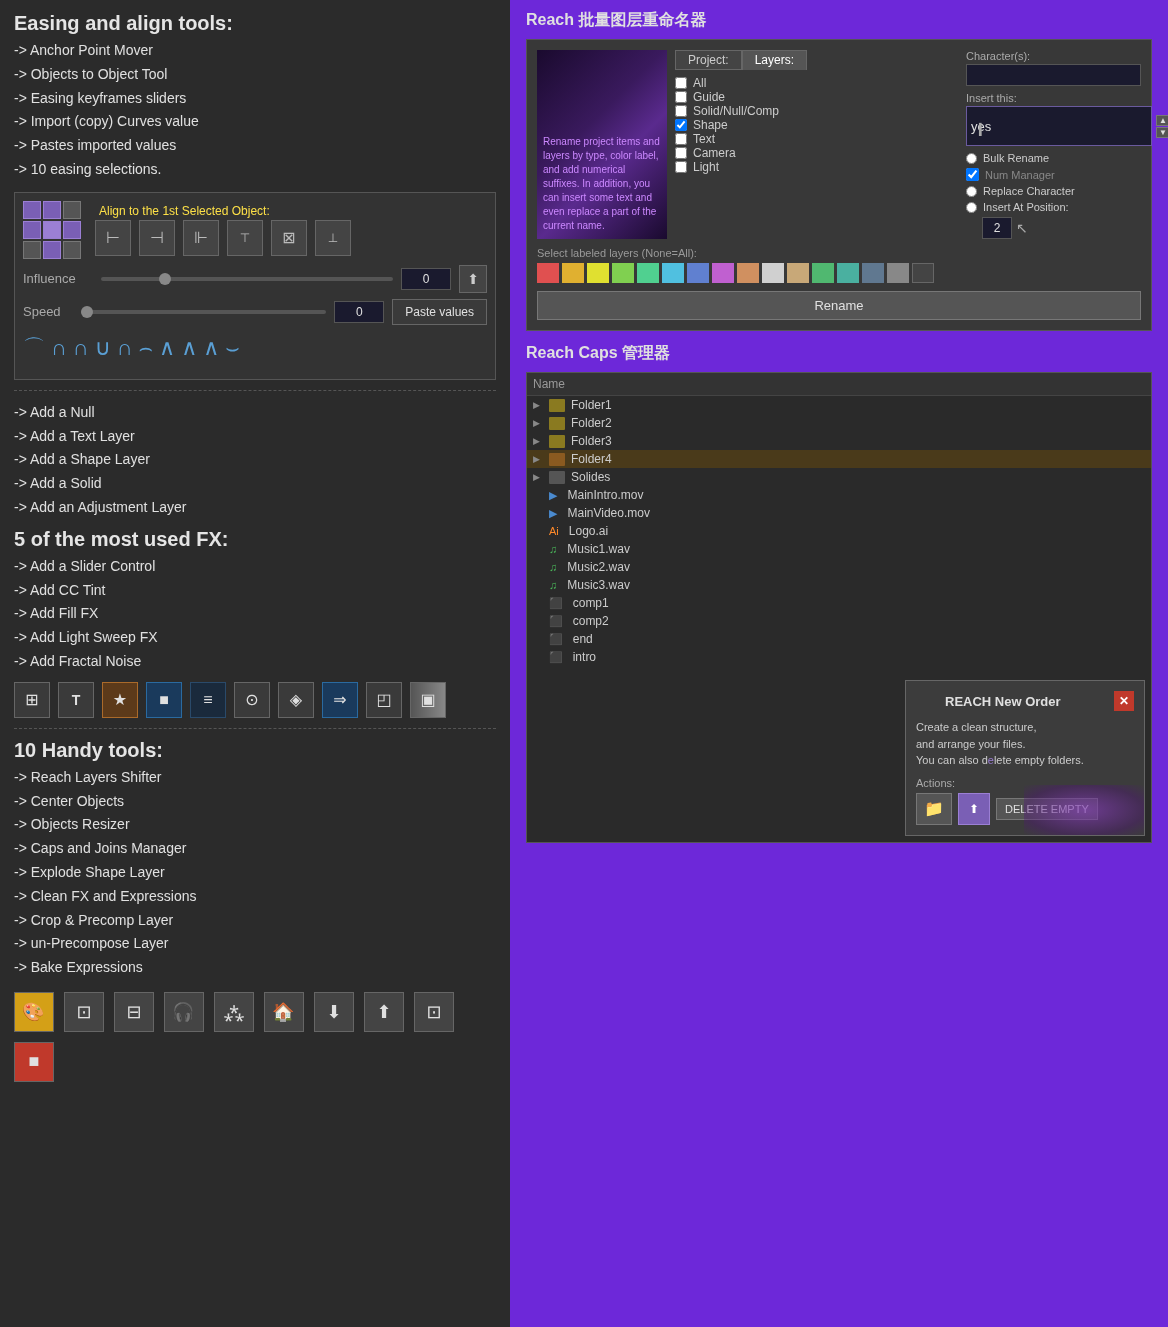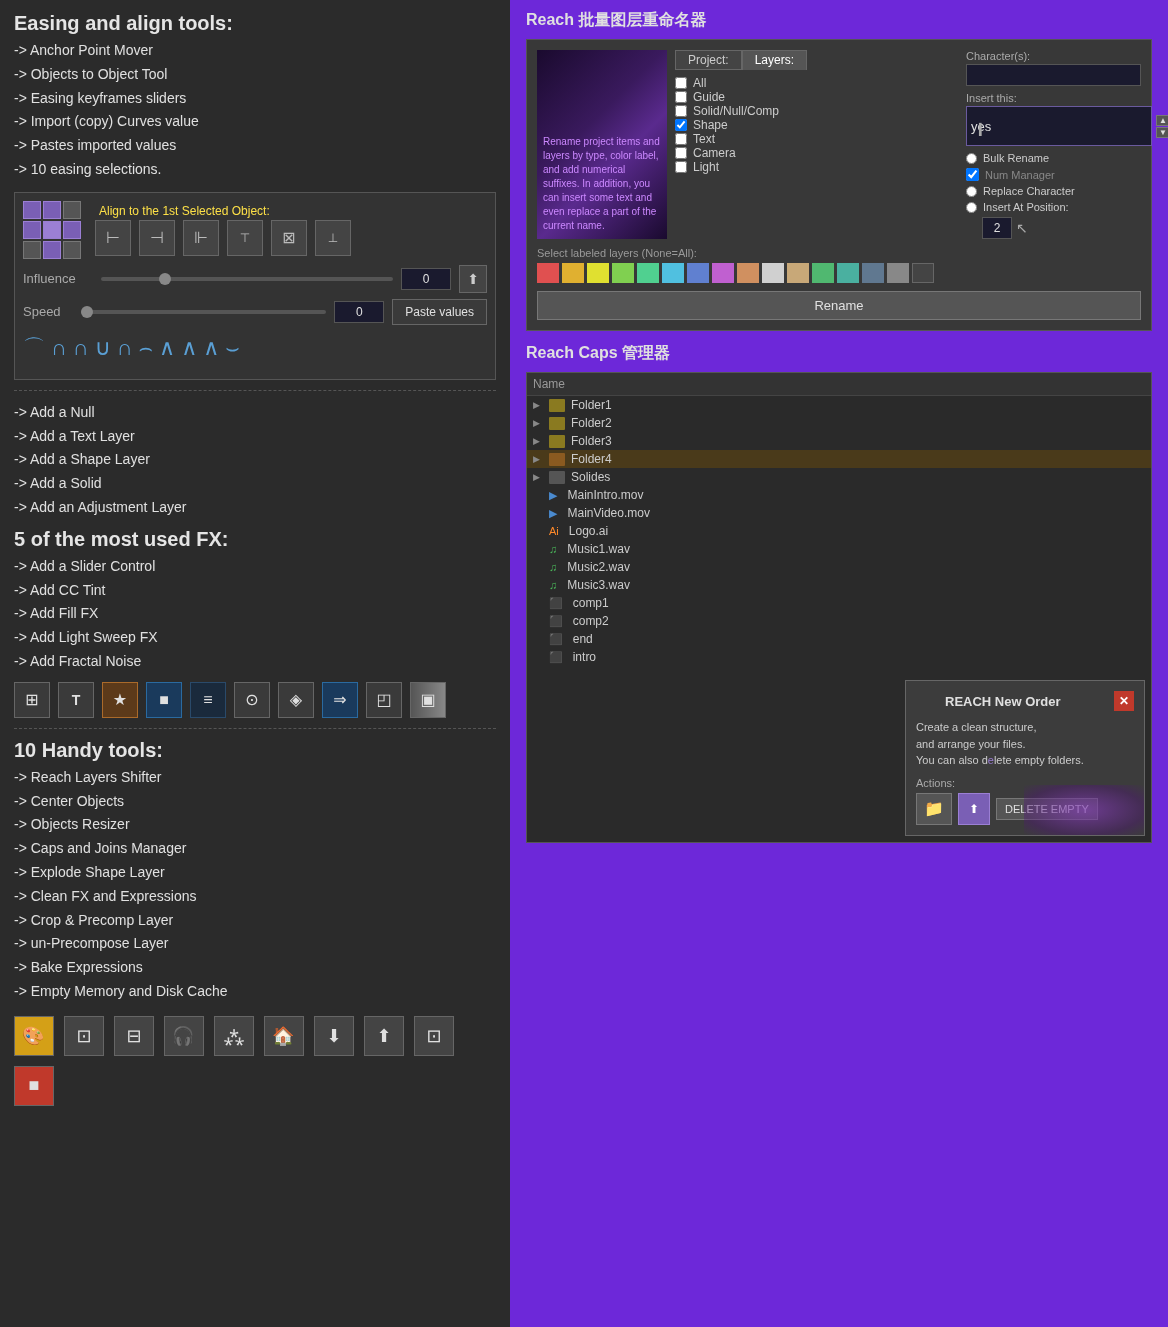--- a/index.html
+++ b/index.html
@@ -691,21 +691,20 @@
   <ul class="arrow-list">
     <li>Reach Layers Shifter</li>
     <li>Center Objects</li>
     <li>Objects Resizer</li>
     <li>Caps and Joins Manager</li>
     <li>Explode Shape Layer</li>
     <li>Clean FX and Expressions</li>
     <li>Crop &amp; Precomp Layer</li>
     <li>un-Precompose Layer</li>
     <li>Bake Expressions</li>
-    <li>Empty Memory and Disk Cache</li>
   </ul>
 
   <div class="bottom-icons-row">
     <div class="bottom-icon" style="background:#d4a017;">🎨</div>
     <div class="bottom-icon">⊡</div>
     <div class="bottom-icon">⊟</div>
     <div class="bottom-icon">🎧</div>
     <div class="bottom-icon">⁂</div>
     <div class="bottom-icon">🏠</div>
     <div class="bottom-icon">⬇</div>

